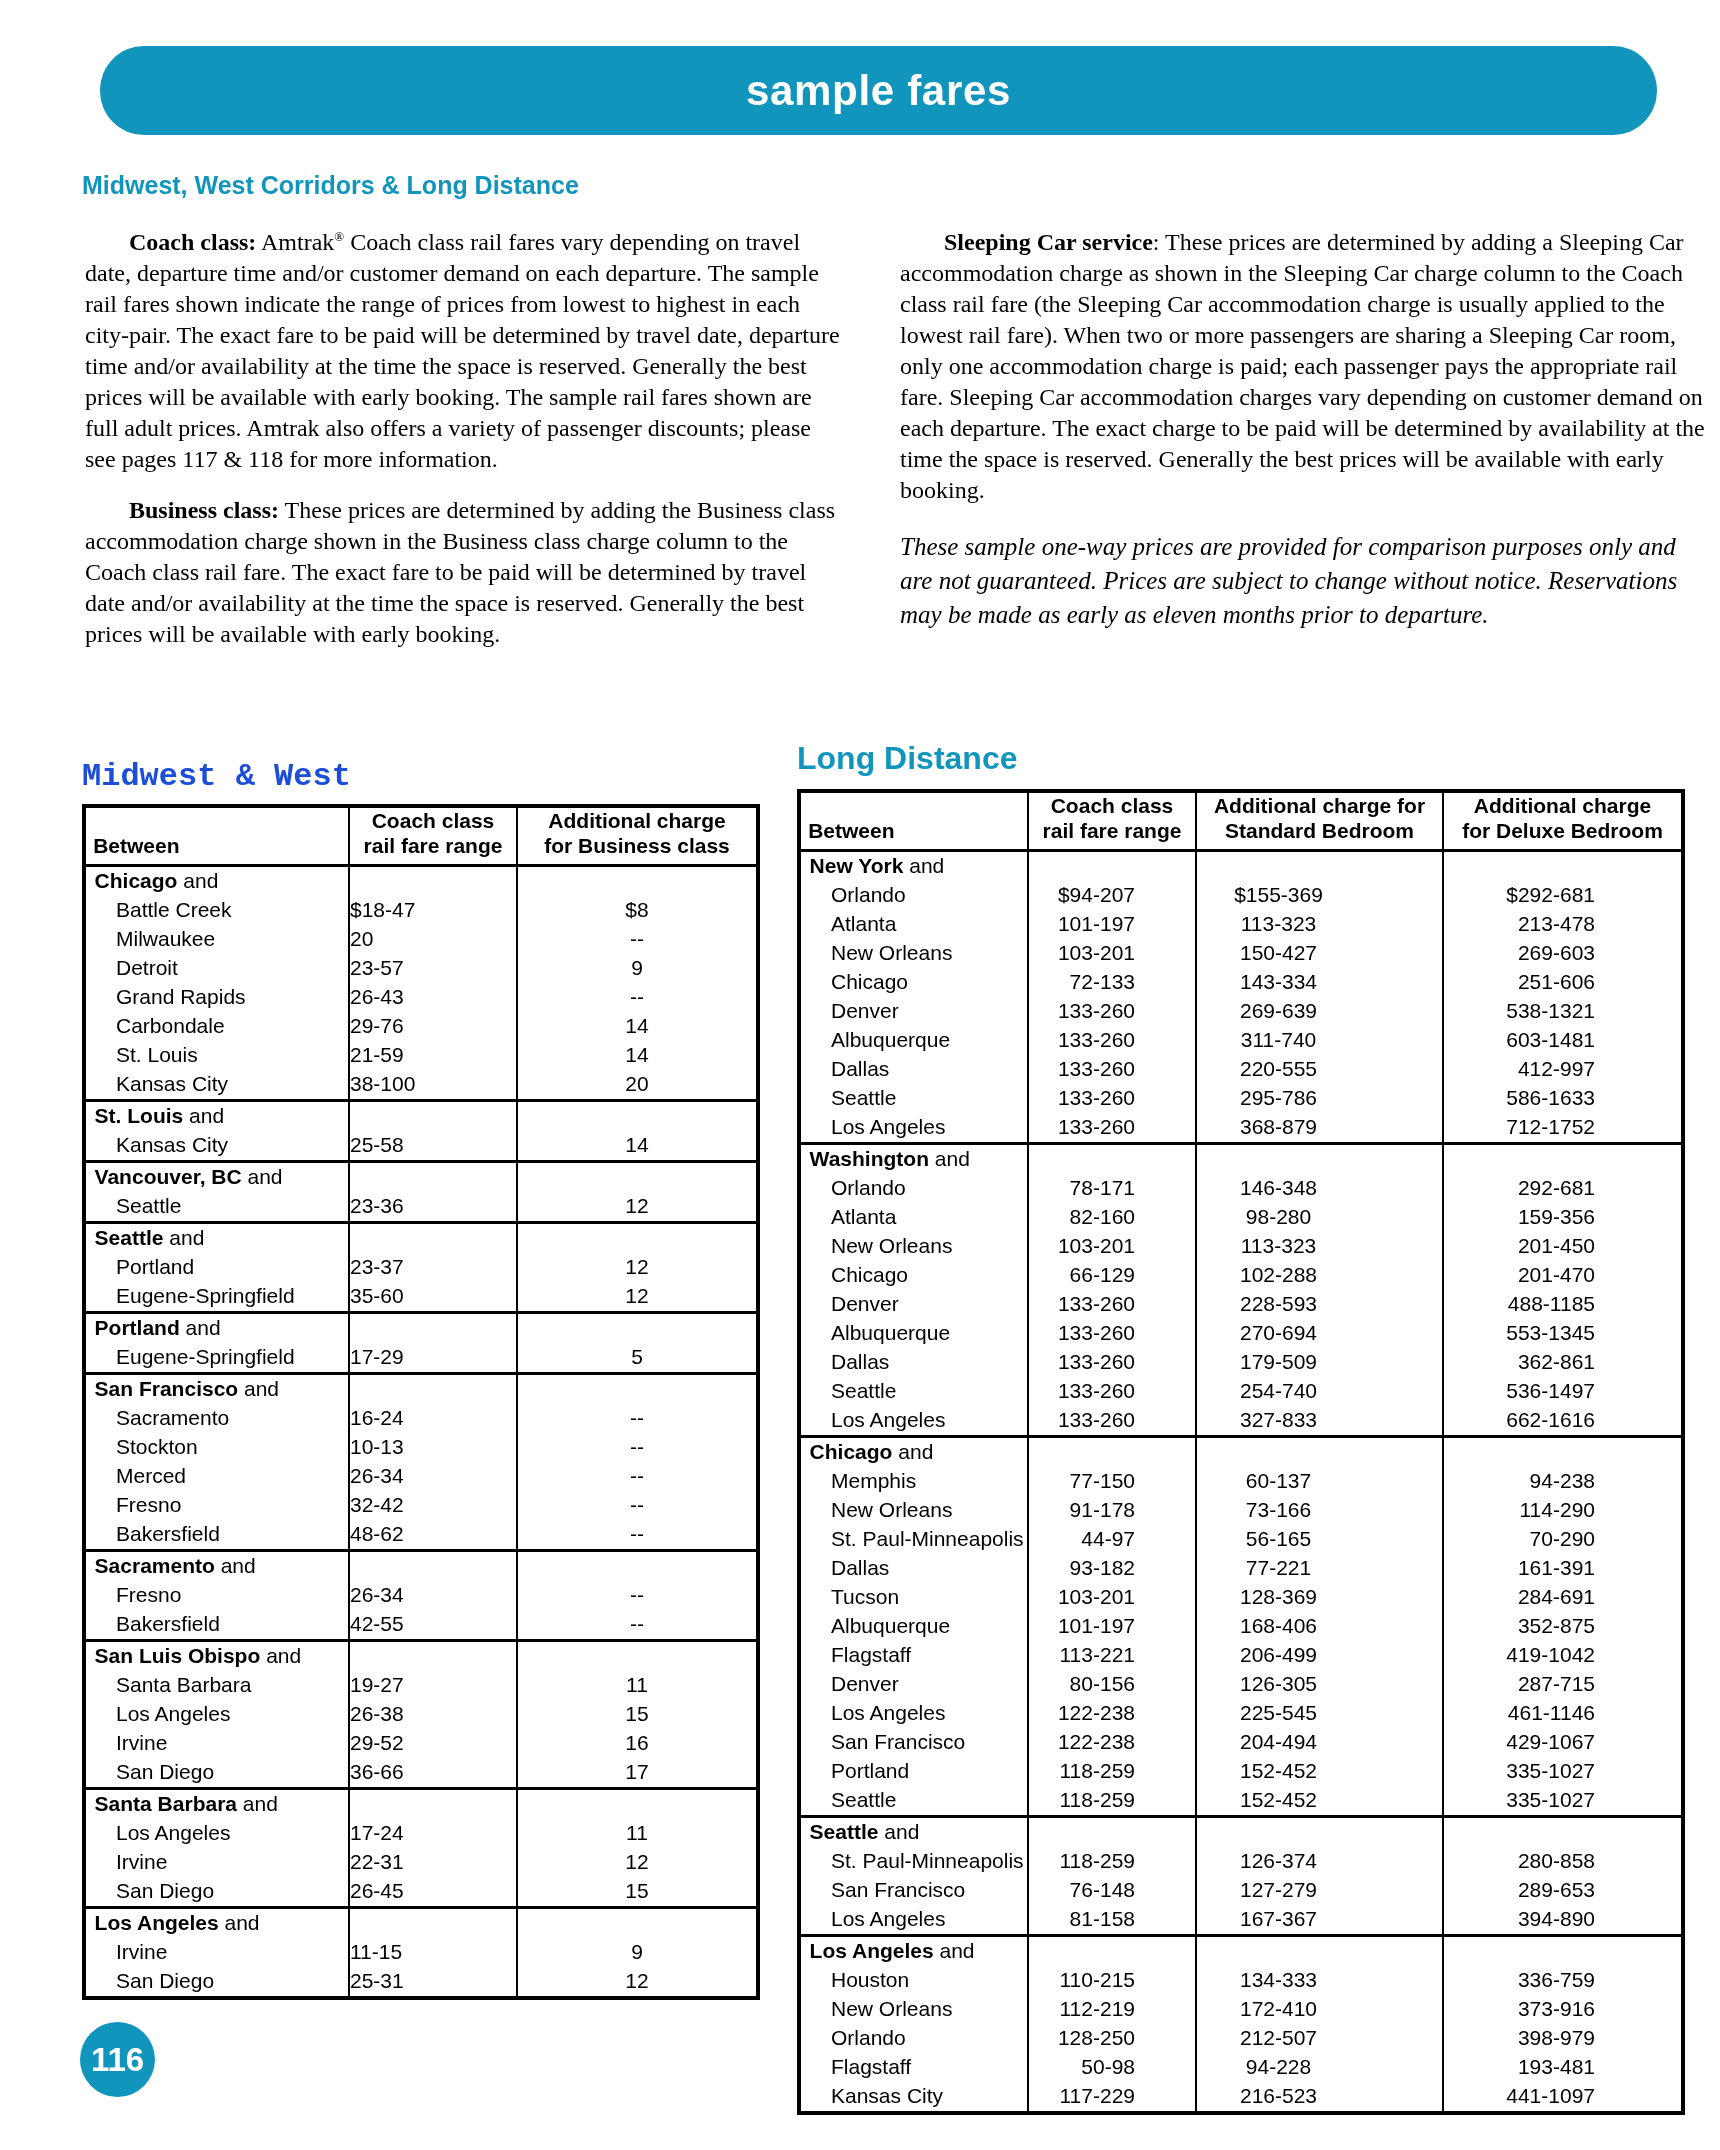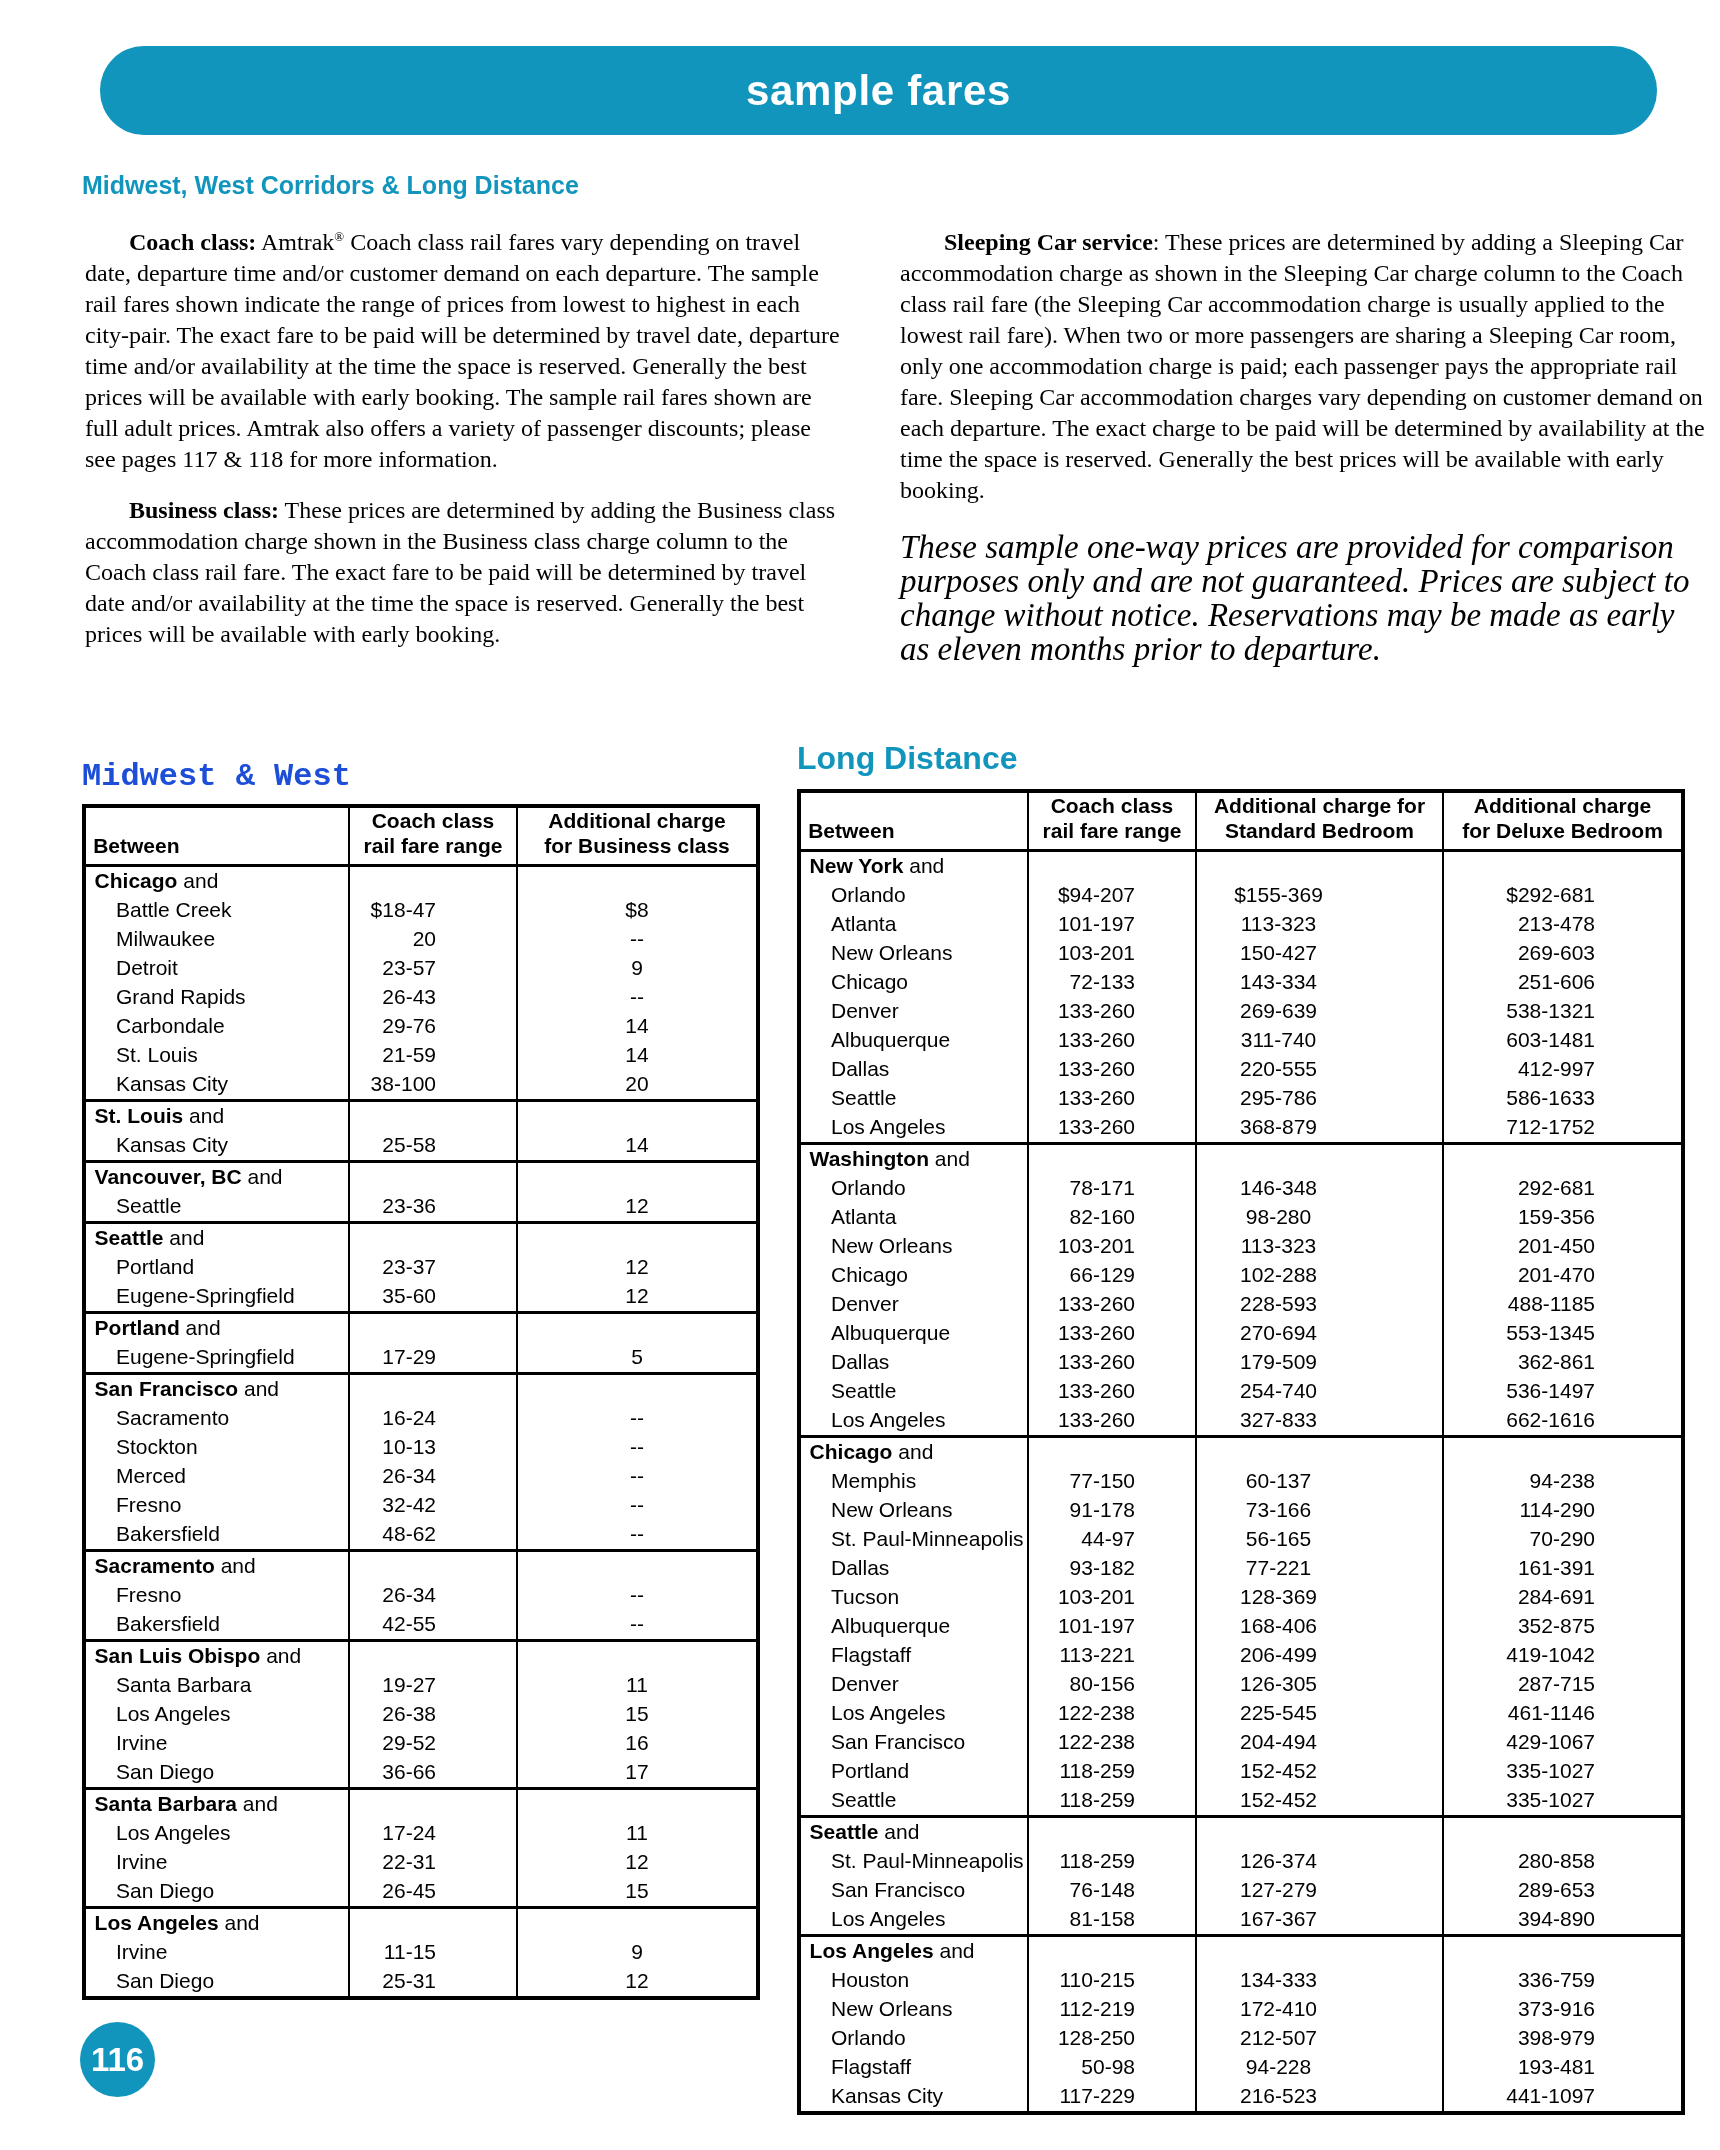--- a/index.html
+++ b/index.html
@@ -18,21 +18,21 @@
   }
   .textcol {
     position:absolute; font-family:"Liberation Serif", serif;
     font-size:24px; line-height:31px;
   }
   #left-col  { left:85px;  top:227px; width:758px; }
   #right-col { left:900px; top:227px; width:807px; }
   .textcol p { margin:0 0 20px 0; }
   .lead { font-weight:bold;margin-left:44px; }
   sup.reg { font-size:13px; vertical-align:super; line-height:0; }
-  p.disclaimer { font-style:italic; font-size:33px; line-height:34px; margin-top:24.4px; }
+  p.disclaimer { font-style:italic; font-size:25px; line-height:34px; margin-top:24.4px; }
   .table-heading { position:absolute; margin:0; font-size:32px; font-weight:bold; }
   #mw-heading { left:82px;  top:758px; }
   #ld-heading { left:797px; top:740px; }
 
   table {
     position:absolute; border-collapse:collapse; table-layout:fixed;
     background:#fff; font-size:21px; border:4.3px solid #000;
   }
   #midwest-table { left:82px;  top:804px; width:675px;  }
   #long-table    { left:797px; top:789px; width:885px; }
@@ -42,21 +42,21 @@
     border-bottom:3.6px solid #000; font-weight:bold;
     vertical-align:bottom; line-height:25px; padding-bottom:5.7px; text-align:center;
   }
   thead th.between-h { text-align:left; padding-left:7.2px; }
   tbody + tbody tr:first-child td { border-top:3.6px solid #000; }
   #midwest-table td { height:29px; }
   #long-table td    { height:29px; }
   td.group { font-weight:bold; padding-left:8.6px; white-space:nowrap; }
   td.group .and { font-weight:normal; }
   td.city { padding-left:30px; white-space:nowrap; }
-  td.num-r  { text-align:right; padding-right:80px; }
+  td.num-r  { padding-right:80px; }
   td.num-c  { text-align:center; }
   td.coach  { text-align:right; padding-right:60px; }
   td.std    { text-align:center; padding-right:82px; }
   td.dlx    { text-align:right; padding-right:86px; }
 
   .page-num {
     position:absolute; left:80px; top:2022px; width:75px; height:75px;
     border-radius:50%; display:flex; align-items:center; justify-content:center;
     color:#fff; font-size:33px; font-weight:bold;
   }

